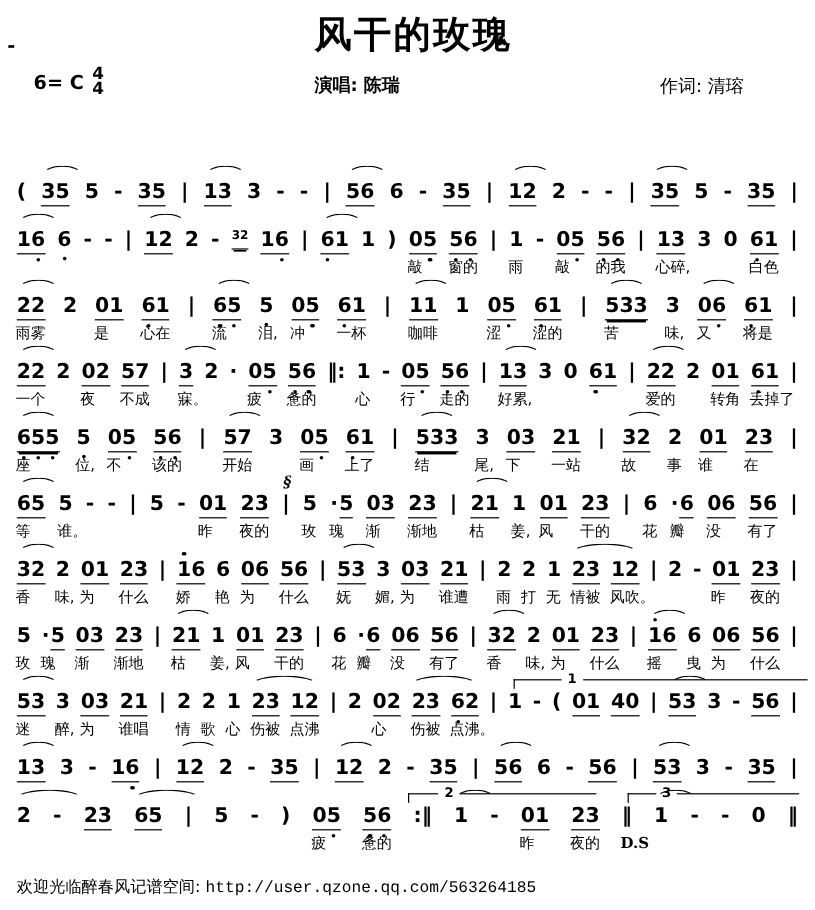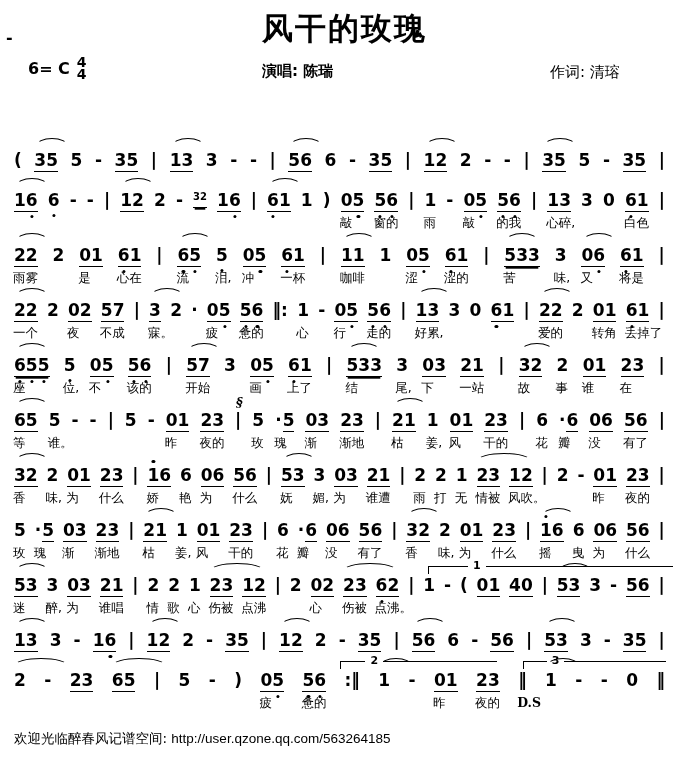--- a/index.html
+++ b/index.html
@@ -41,21 +41,21 @@
          font-family:"DejaVu Serif",serif;}
   .ly{position:absolute;top:25px;left:-1px;font-size:12.5px;font-weight:400;
       white-space:nowrap;line-height:14px;}
   .ly.ds{font-weight:bold;font-family:"DejaVu Serif",serif;}
   .volta{position:absolute;top:3px;height:7px;border-top:1.4px solid #000;border-left:1.4px solid #000;}
   .vlabel{position:absolute;top:-8px;left:16%;background:#fff;padding:0 5px;
           font-size:11px;font-weight:bold;line-height:14px;}
 
   
   .footer{position:absolute;left:14px;bottom:10px;font-size:13.5px;}
-  .footer .url{font-family:Liberation Sans, sans-serif;text-align:right;}
+  .footer .url{font-family:Liberation Mono, monospace;text-align:right;}
 </style>
 </head>
 <body>
 
 <div id="page">
   <div class="header">
     <span class="corner-dash">-</span>
     <div class="title">风干的玫瑰</div>
     <div class="keysig">
       <span>6= C</span>

